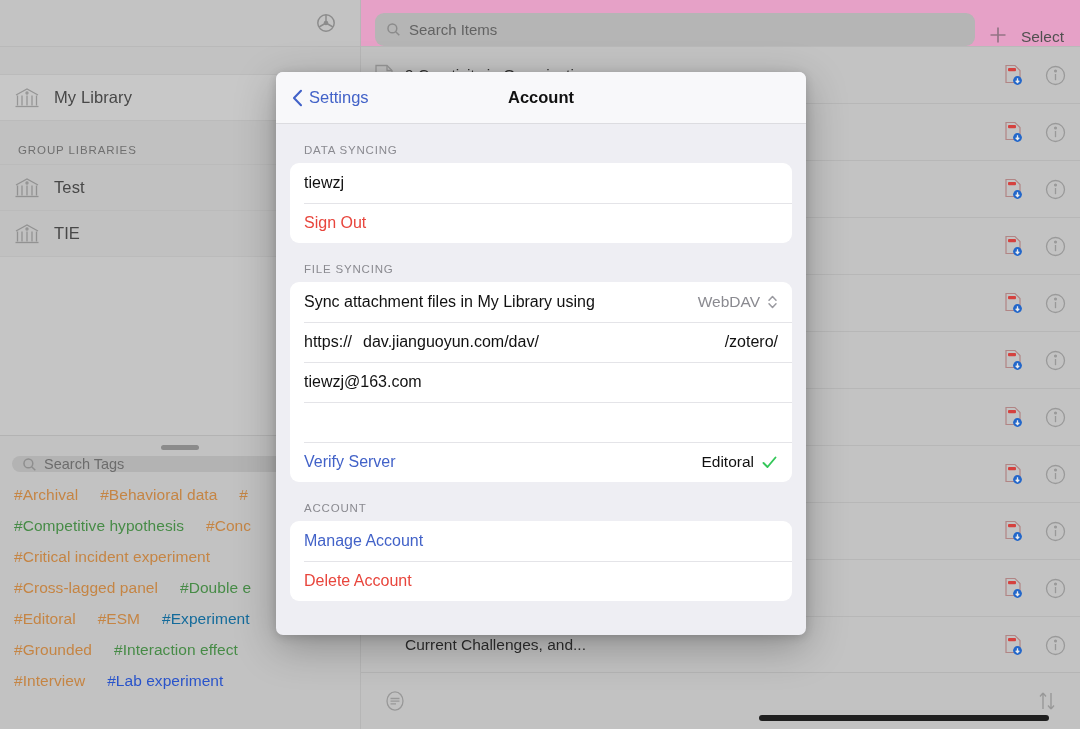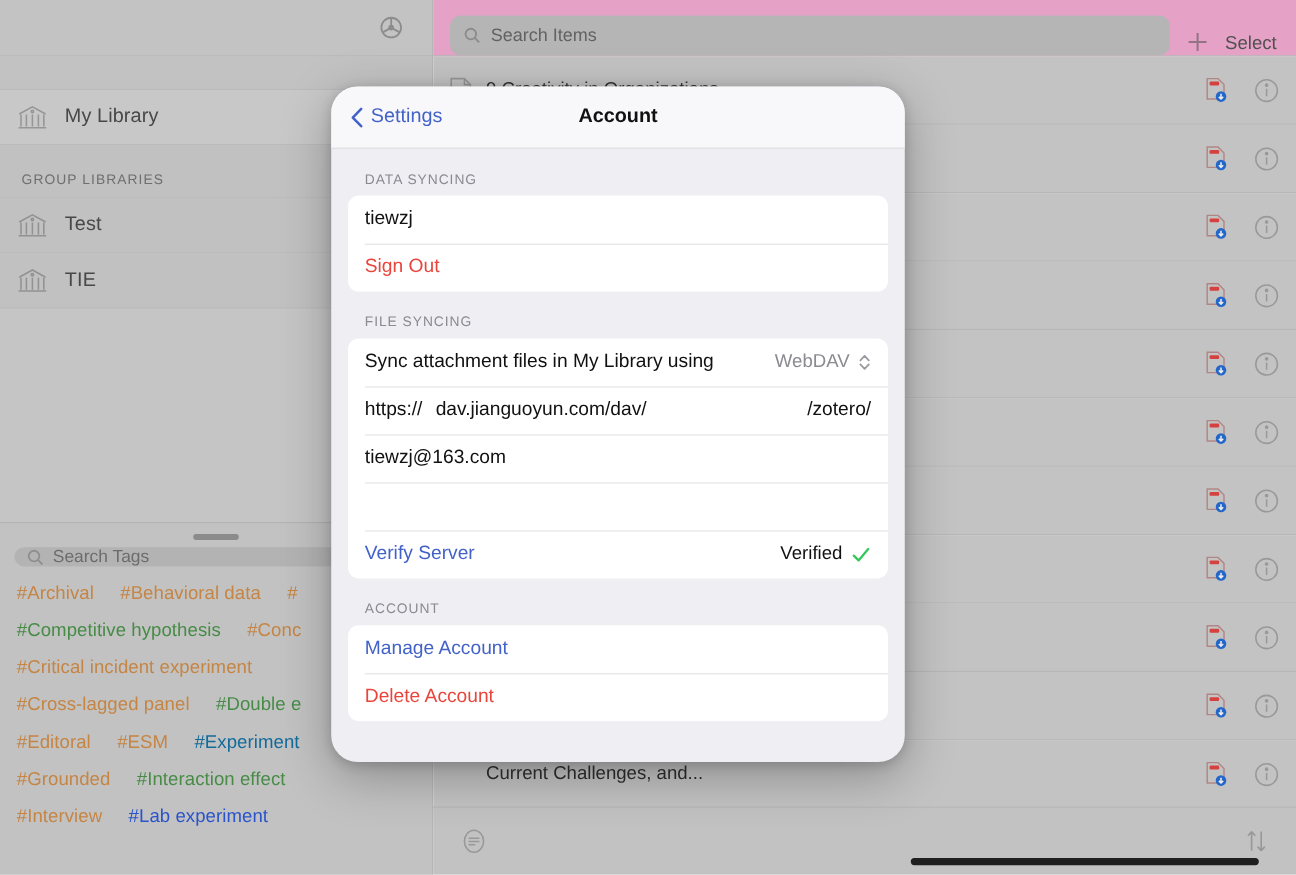--- a/index.html
+++ b/index.html
@@ -126,23 +126,23 @@
     width: 290px; height: 6px; border-radius: 4px; background: #111111;
   }
 
   
   .scrim { position: absolute; inset: 0; background: rgba(120,120,120,.14); }
 
   
   .modal {
     position: absolute;
     left: 276px; top: 72px;
-    width: 478px; height: 563px;
+    width: 530px; height: 563px;
     background: #eeeef3;
-    border-radius: 22px;
+    border-radius: 7px;
     overflow: hidden;
     box-shadow: 0 12px 42px rgba(0,0,0,.28), 0 2px 10px rgba(0,0,0,.16);
     display: flex; flex-direction: column;
   }
   .modal-header {
     height: 52px; flex: none;
     background: #f8f8fa;
     border-bottom: 1px solid #dcdce0;
     display: flex; align-items: center; position: relative;
     padding: 0 16px;
@@ -625,21 +625,21 @@
           <span class="row-label">tiewzj@163.com</span>
         </div>
 
         <div class="row empty">
           <span class="row-label"></span>
         </div>
 
         <div class="row">
           <span class="row-label link">Verify Server</span>
           <span class="row-right">
-            <span class="row-value dark">Verified</span>
+            <span class="row-value dark">Editoral</span>
             <span class="check-icon">
               <svg viewBox="0 0 17 17" width="17" height="17" fill="none" stroke="#34c759" stroke-width="1.9" stroke-linecap="round" stroke-linejoin="round">
                 <path d="M2.5 9 6.5 13 14.5 3.5"></path>
               </svg>
             </span>
           </span>
         </div>
       </div>
 
       <div class="section-header">ACCOUNT</div>

